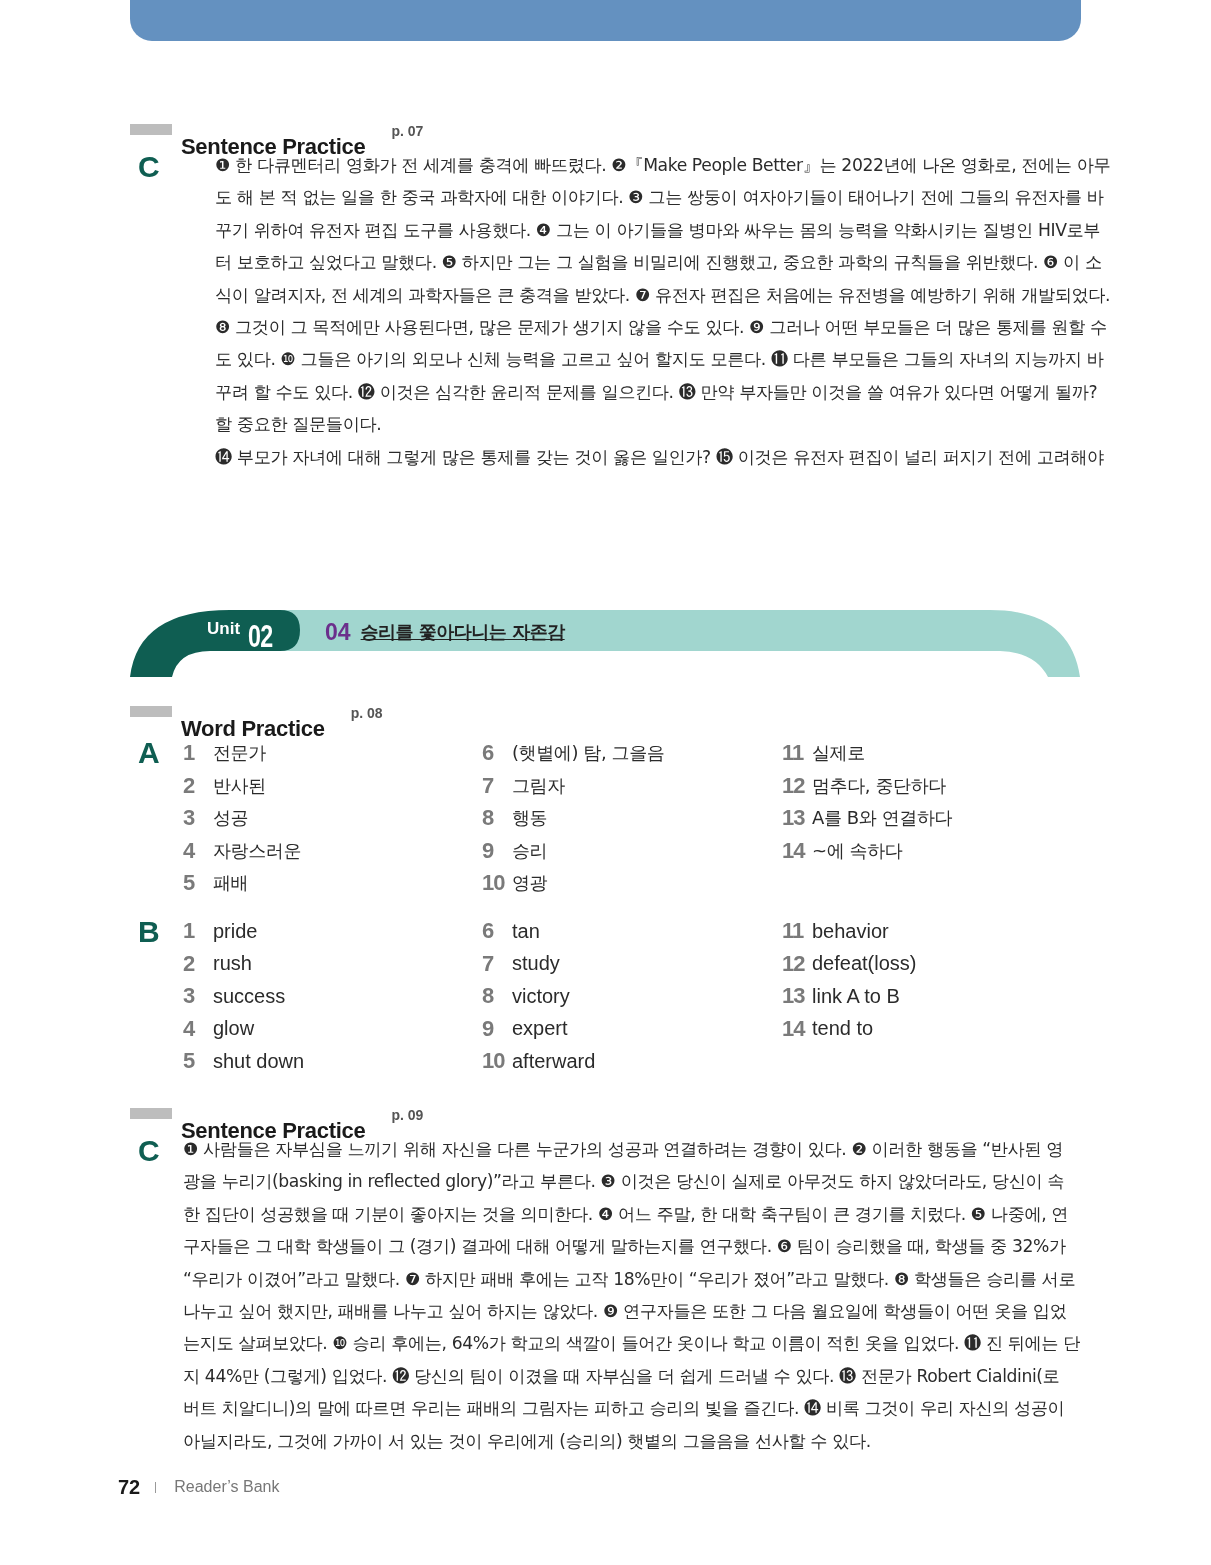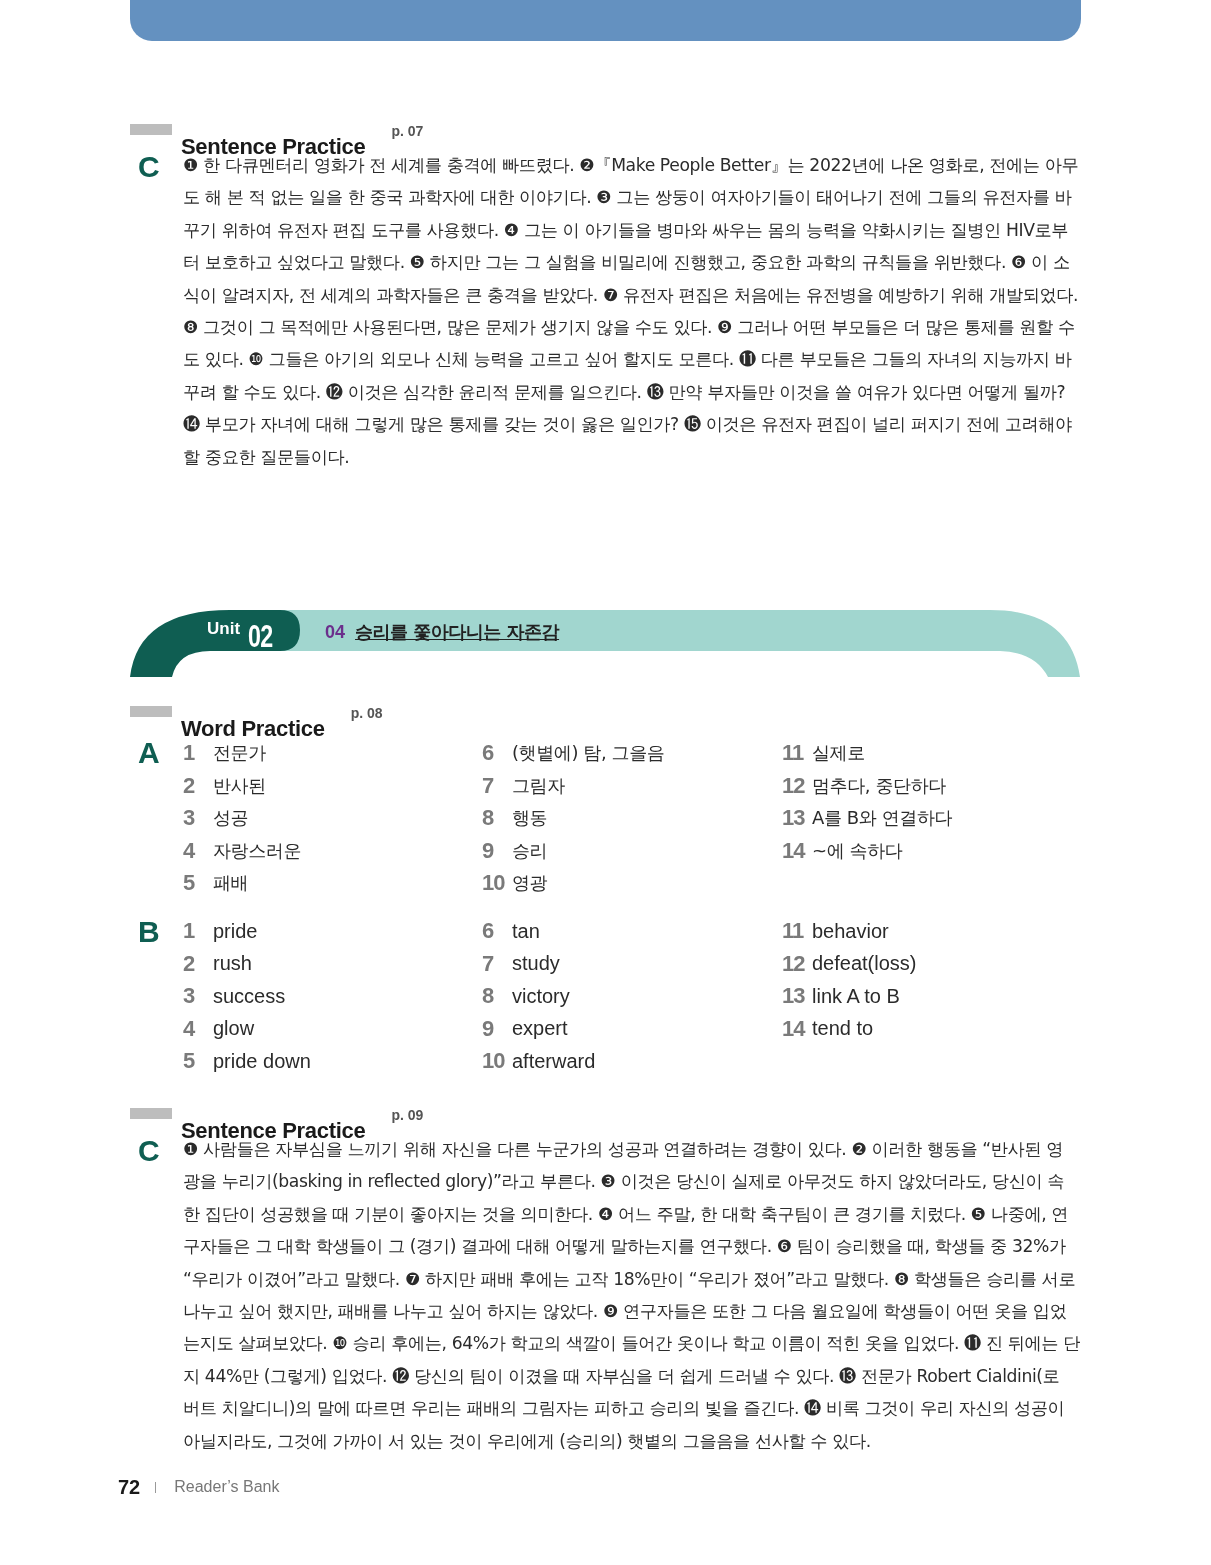--- a/index.html
+++ b/index.html
@@ -35,21 +35,21 @@
     position: absolute; left: 207px; top: 619px; color: #fff; font-family: "Liberation Sans", sans-serif;
     font-weight: bold; font-size: 17px; display: flex; height: 26px;
   }
   .unit-num {
     font-family: "Liberation Sans", sans-serif; font-weight: bold; font-size: 31px; margin-left: 8px;
     letter-spacing: -1px; transform: scaleX(0.75); transform-origin: left center; display: inline-block;
   }
   .lesson {
     position: absolute; left: 325px; top: 617px; height: 30px; display: flex; align-items: center;
   }
-  .lesson .num { font-family: "Liberation Sans", sans-serif; font-weight: bold; font-size: 18px; color: #6b2f8c; margin-right: 10px; }
+  .lesson .num { font-family: "Liberation Sans", sans-serif; font-weight: bold; font-size: 23px; color: #6b2f8c; margin-right: 10px; }
   .lesson .name { font-weight: bold; font-size: 18px; color: #222; letter-spacing: -0.5px; text-decoration: underline; }
 
   .word-col { position: absolute; }
   .word-row { height: 32.5px; display: flex; align-items: center; }
   .word-row .n {
     font-family: "Liberation Sans", sans-serif; font-weight: bold; font-size: 22px; color: #7a7a7a; width: 30px;
     letter-spacing: -1px;
   }
   .word-row .w { font-size: 18px; color: #2b2b2b; letter-spacing: -0.4px; }
   .word-row .w.en { font-family: "Liberation Sans", sans-serif; font-size: 20px; letter-spacing: 0; }
@@ -63,31 +63,31 @@
 <body>
 
 <div class="top-band"></div>
 
 <div class="section-header" style="top:114px;">
   <div class="bar"></div>
   <span class="title">Sentence Practice</span>
   <span class="page">p. 07</span>
 </div>
 <div class="letter" style="top:150px;">C</div>
-<div class="para" style="top:149px;">
+<div class="para" style="top:149px;margin-left:32px;">
   <span class="line">❶ 한 다큐멘터리 영화가 전 세계를 충격에 빠뜨렸다. ❷『Make People Better』는 2022년에 나온 영화로, 전에는 아무</span>
   <span class="line">도 해 본 적 없는 일을 한 중국 과학자에 대한 이야기다. ❸ 그는 쌍둥이 여자아기들이 태어나기 전에 그들의 유전자를 바</span>
   <span class="line">꾸기 위하여 유전자 편집 도구를 사용했다. ❹ 그는 이 아기들을 병마와 싸우는 몸의 능력을 약화시키는 질병인 HIV로부</span>
   <span class="line">터 보호하고 싶었다고 말했다. ❺ 하지만 그는 그 실험을 비밀리에 진행했고, 중요한 과학의 규칙들을 위반했다. ❻ 이 소</span>
   <span class="line">식이 알려지자, 전 세계의 과학자들은 큰 충격을 받았다. ❼ 유전자 편집은 처음에는 유전병을 예방하기 위해 개발되었다.</span>
   <span class="line">❽ 그것이 그 목적에만 사용된다면, 많은 문제가 생기지 않을 수도 있다. ❾ 그러나 어떤 부모들은 더 많은 통제를 원할 수</span>
   <span class="line">도 있다. ❿ 그들은 아기의 외모나 신체 능력을 고르고 싶어 할지도 모른다. ⓫ 다른 부모들은 그들의 자녀의 지능까지 바</span>
   <span class="line">꾸려 할 수도 있다. ⓬  이것은 심각한 윤리적 문제를 일으킨다. ⓭ 만약 부자들만 이것을 쓸 여유가 있다면 어떻게 될까?</span>
+  <span class="line">할 중요한 질문들이다.</span>
   <span class="line">⓮ 부모가 자녀에 대해 그렇게 많은 통제를 갖는 것이 옳은 일인가? ⓯ 이것은 유전자 편집이 널리 퍼지기 전에 고려해야</span>
-  <span class="line">할 중요한 질문들이다.</span>
 </div>
 
 <div class="unit-band">
   <svg width="951" height="68" viewBox="0 0 951 68">
 
     <path d="M120 0 H860 Q940 0 950 67 H918 Q905 42 870 41 H120 Z" fill="#a1d6cf"></path>
 
     <path d="M0 67 Q8 0 100 0 H150 Q170 0 170 20 Q170 41 150 41 H80 Q48 41 42 67 Z" fill="#0f5e52"></path>
   </svg>
 </div>
@@ -183,21 +183,21 @@
   <div class="word-row">
       <span class="n">3</span>
       <span class="w en">success</span>
     </div>
   <div class="word-row">
       <span class="n">4</span>
       <span class="w en">glow</span>
     </div>
   <div class="word-row">
       <span class="n">5</span>
-      <span class="w en">pride down</span>
+      <span class="w en">shut down</span>
     </div>
 </div>
 <div class="word-col" style="left:482px; top:915px;">
   <div class="word-row">
       <span class="n">6</span>
       <span class="w en">tan</span>
     </div>
   <div class="word-row">
       <span class="n">7</span>
       <span class="w en">study</span>

